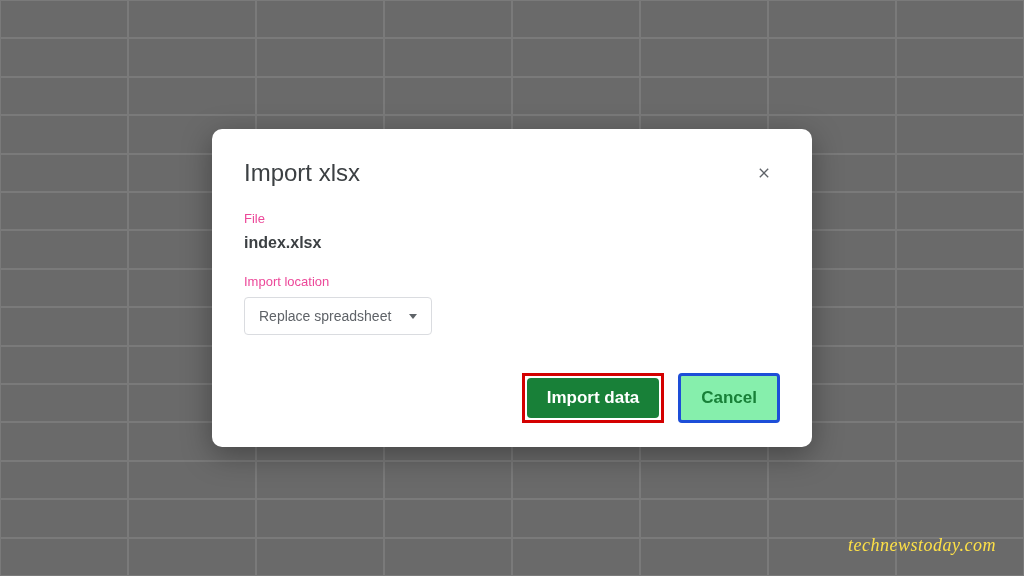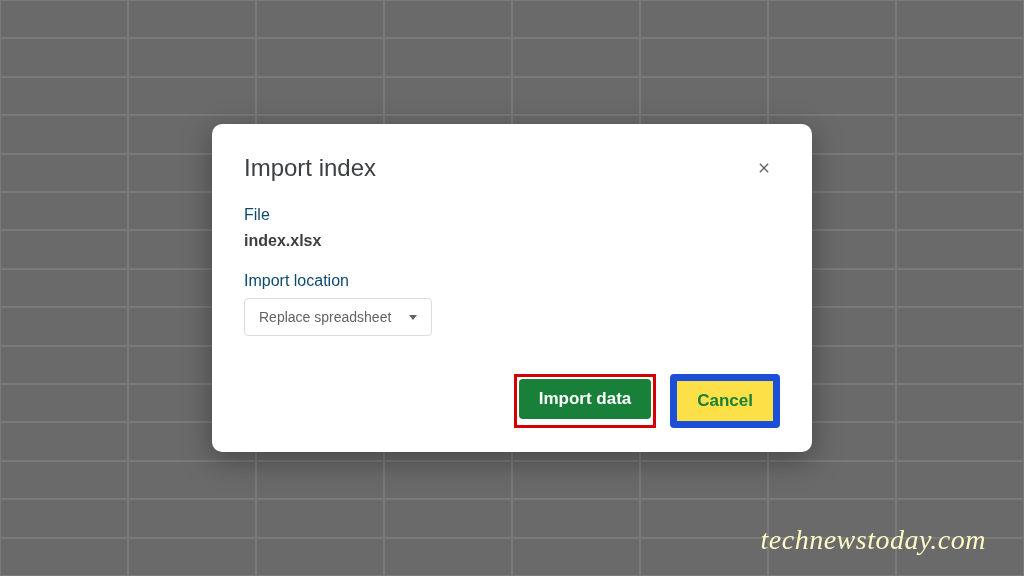--- a/index.html
+++ b/index.html
@@ -42,22 +42,22 @@
       color: #3c4043;
     }
     .close-btn {
       width: 32px; height: 32px;
       display: flex; align-items: center; justify-content: center;
       color: #5f6368; cursor: pointer;
       border-radius: 50%;
     }
     .close-btn svg { width: 16px; height: 16px; }
     .field-label {
-      font-size: 16px;
-      color: #0c4a6e;
+      font-size: 13px;
+      color: #ec4899;
       margin-bottom: 8px;
     }
     .file-name {
       font-size: 16px;
       font-weight: 700;
       color: #3c4043;
       margin-bottom: 22px;
     }
     .select {
       display: inline-flex;
@@ -92,32 +92,32 @@
       border: 3px solid #d40000;
       padding: 2px;
       display: inline-block;
     }
     .btn-primary {
       background: #188038;
       color: #fff;
       border: none;
     }
     .btn-secondary {
-      background: #fde047;
-      border: 7px solid #1d4ed8;
+      background: #86efac;
+      border: 3px solid #1d4ed8;
       color: #188038;
     }
     .watermark {
       position: absolute;
-      right: 38px;
+      right: 28px;
       bottom: 20px;
-      color: #fef9c3;
+      color: #fde047;
       font-style: italic;
       font-family: Georgia, "Times New Roman", serif;
-      font-size: 28px;
+      font-size: 18px;
       font-weight: 500;
       letter-spacing: 0.5px;
     }
   </style>
 </head>
 <body>
 
 <div class="sheet-bg">
 
   <div class="sheet-row">
@@ -269,21 +269,21 @@
       <div class="sheet-cell"></div>
       <div class="sheet-cell"></div>
       <div class="sheet-cell"></div>
     </div>
 </div>
 
 <div class="overlay">
   <div class="dialog">
 
     <div class="dialog-header">
-      <div class="dialog-title">Import index</div>
+      <div class="dialog-title">Import xlsx</div>
       <div class="close-btn">
         <svg viewBox="0 0 24 24">
           <path fill="currentColor" d="M19 6.41 17.59 5 12 10.59 6.41 5 5 6.41 10.59 12 5 17.59 6.41 19 12 13.41 17.59 19 19 17.59 13.41 12z"></path>
         </svg>
       </div>
     </div>
 
     <div class="field-label">File</div>
     <div class="file-name">index.xlsx</div>
 

